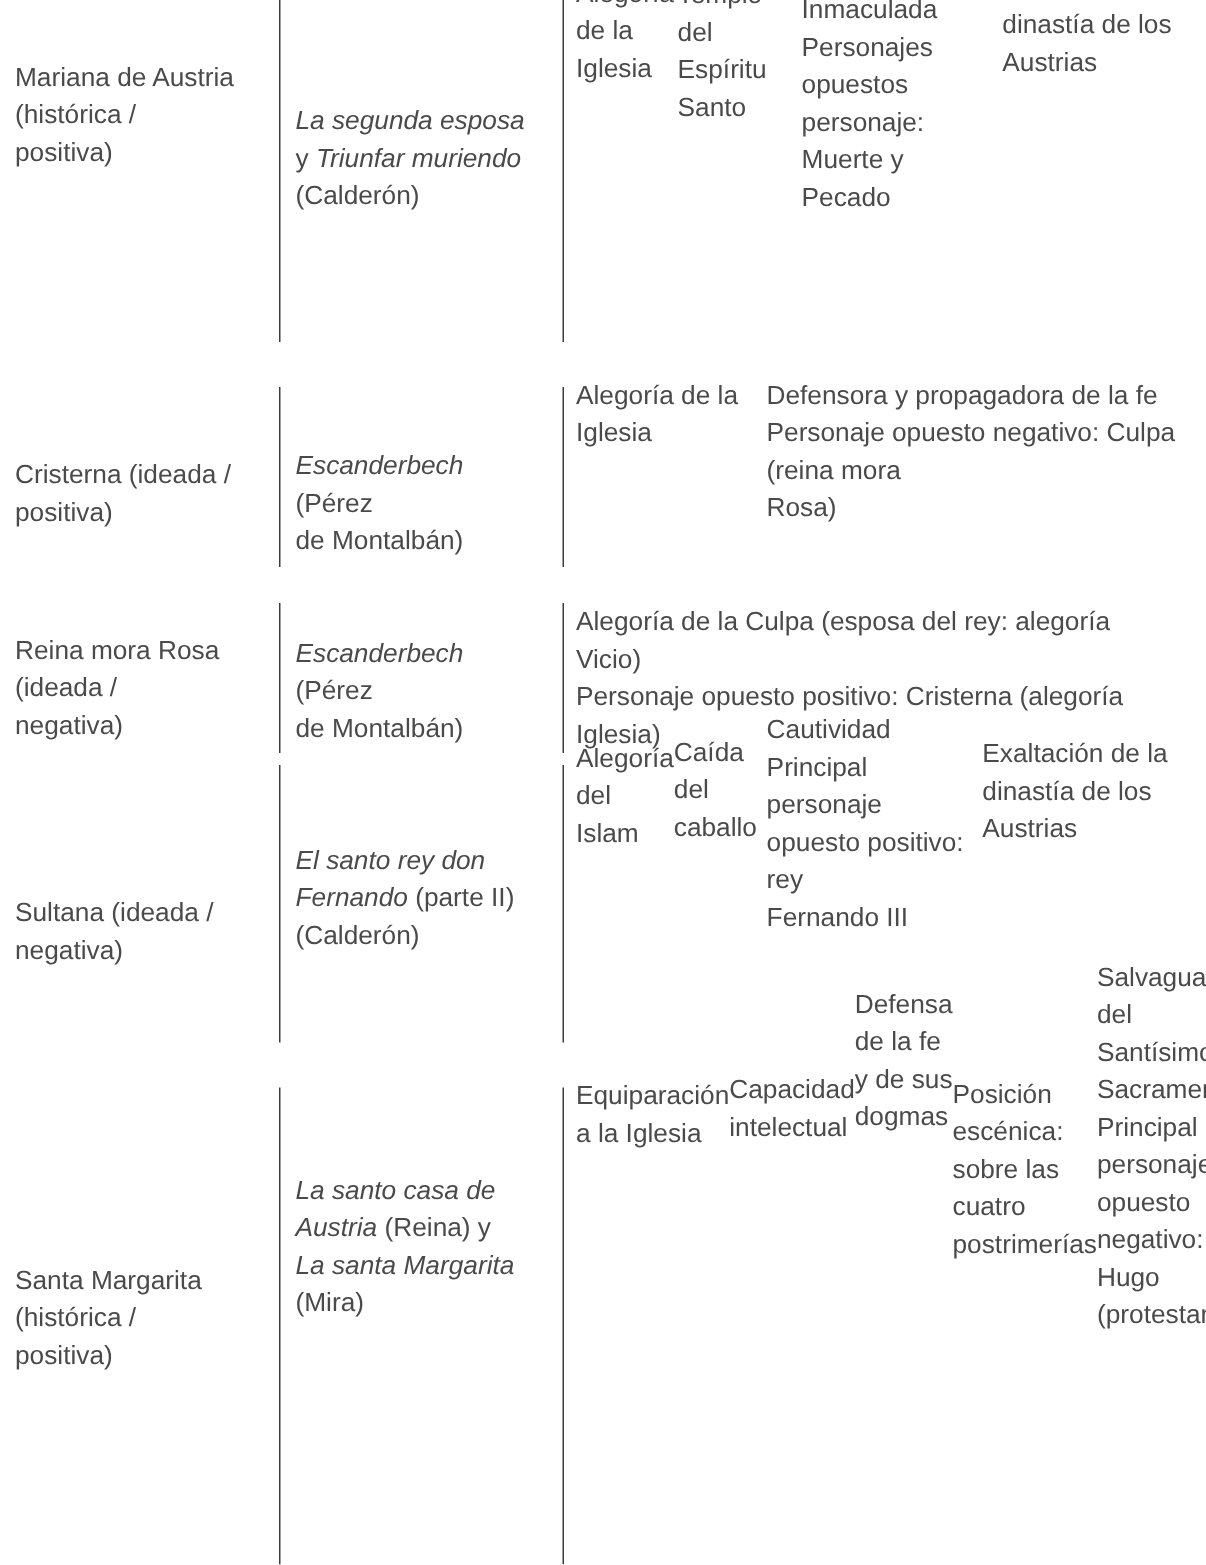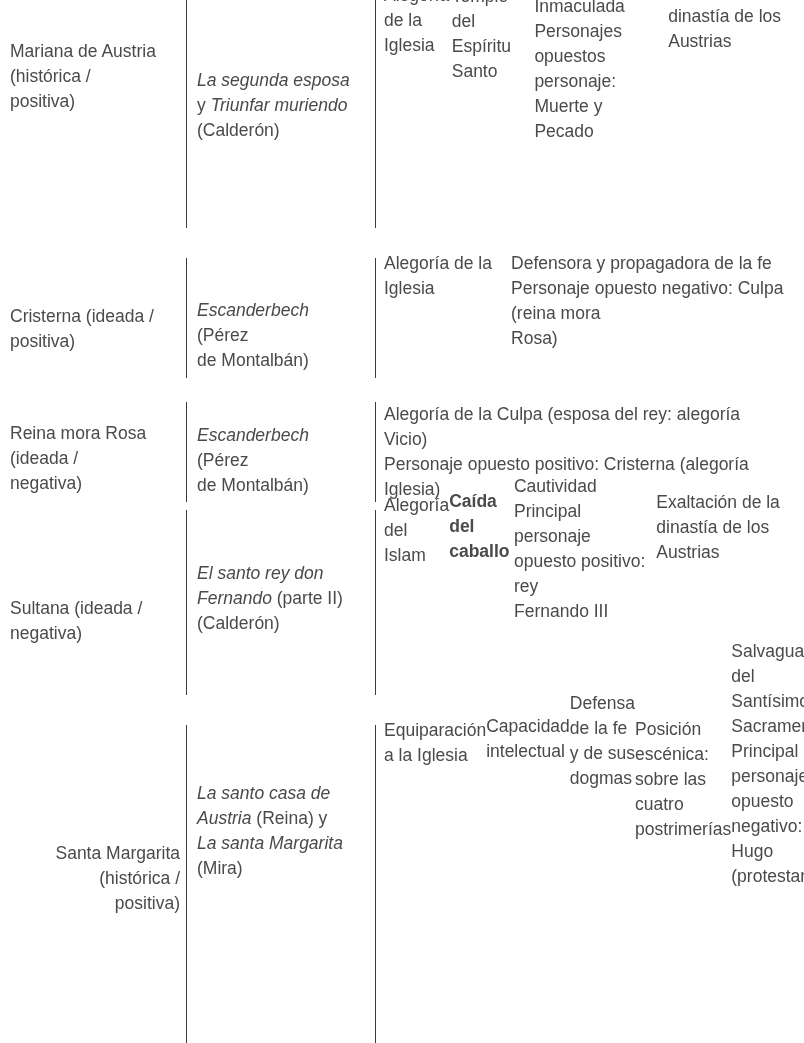--- a/index.html
+++ b/index.html
@@ -36,37 +36,37 @@
   .g2{height:120px;margin-bottom:24px;}
   .g3{height:100px;margin-bottom:8px;}
   .g4{height:185px;margin-bottom:30px;}
   .g5{height:318px;}
 
   
   .g1 .c1{padding-top:39px;}  .g1 .c2{padding-top:68px;}
   .g2 .c1{padding-top:46px;}  .g2 .c2{padding-top:40px;}
   .g3 .c1{padding-top:19px;}  .g3 .c2{padding-top:21px;}
   .g4 .c1{padding-top:86px;}  .g4 .c2{padding-top:51px;}
-  .g5 .c1{padding-top:116px;text-align:right;} .g5 .c2{padding-top:56px;}
+  .g5 .c1{padding-top:116px;} .g5 .c2{padding-top:56px;}
 
   
   .g1 .sub:nth-child(1){height:40px;}
   .g1 .sub:nth-child(2){height:68px;}
   .g1 .sub:nth-child(3){height:87px;}
   .g1 .sub:nth-child(4){height:33px;}
   .g2 .sub:nth-child(1){height:35px;}
   .g2 .sub:nth-child(2){height:85px;}
   .g3 .sub:nth-child(1){height:100px;}
   .g4 .sub:nth-child(1){height:40px;}
-  .g4 .sub:nth-child(2){height:32px;font-weight:bold;}
+  .g4 .sub:nth-child(2){height:32px;}
   .g4 .sub:nth-child(3){height:78px;}
   .g4 .sub:nth-child(4){height:35px;}
   .g5 .sub:nth-child(1){height:35px;}
   .g5 .sub:nth-child(2){height:28px;}
-  .g5 .sub:nth-child(3){height:32px;}
+  .g5 .sub:nth-child(3){height:32px;align-items:flex-end;}
   .g5 .sub:nth-child(4){height:109px;}
   .g5 .sub:nth-child(5){height:77px;}
   .g5 .sub:nth-child(6){height:37px;}
 </style>
 </head>
 <body>
 
 <div class="table">
 
   <section class="group g1">

